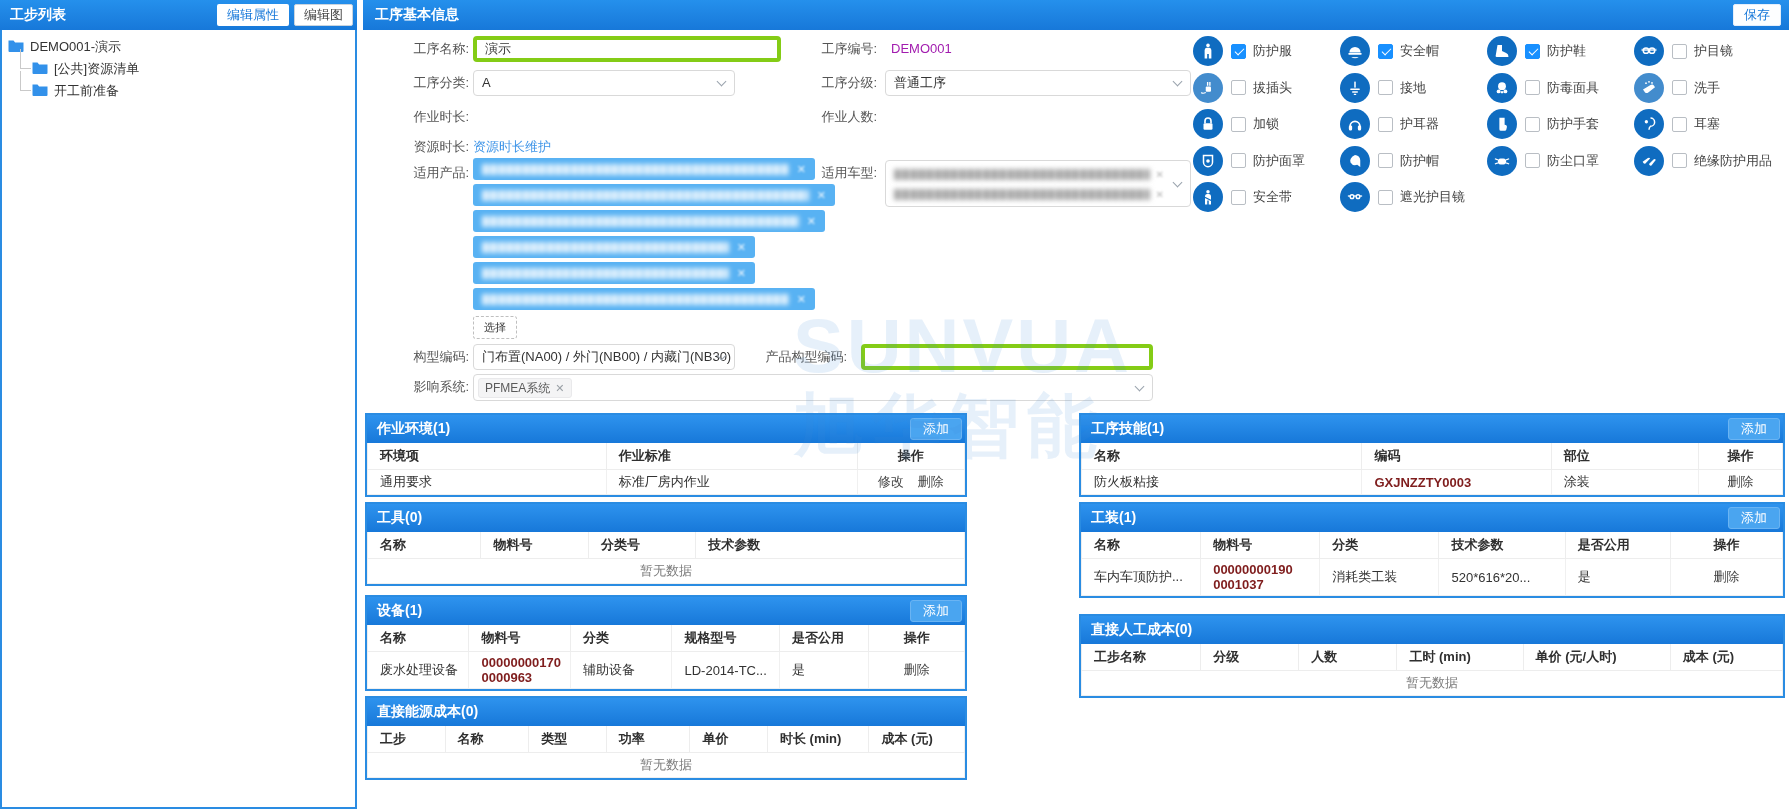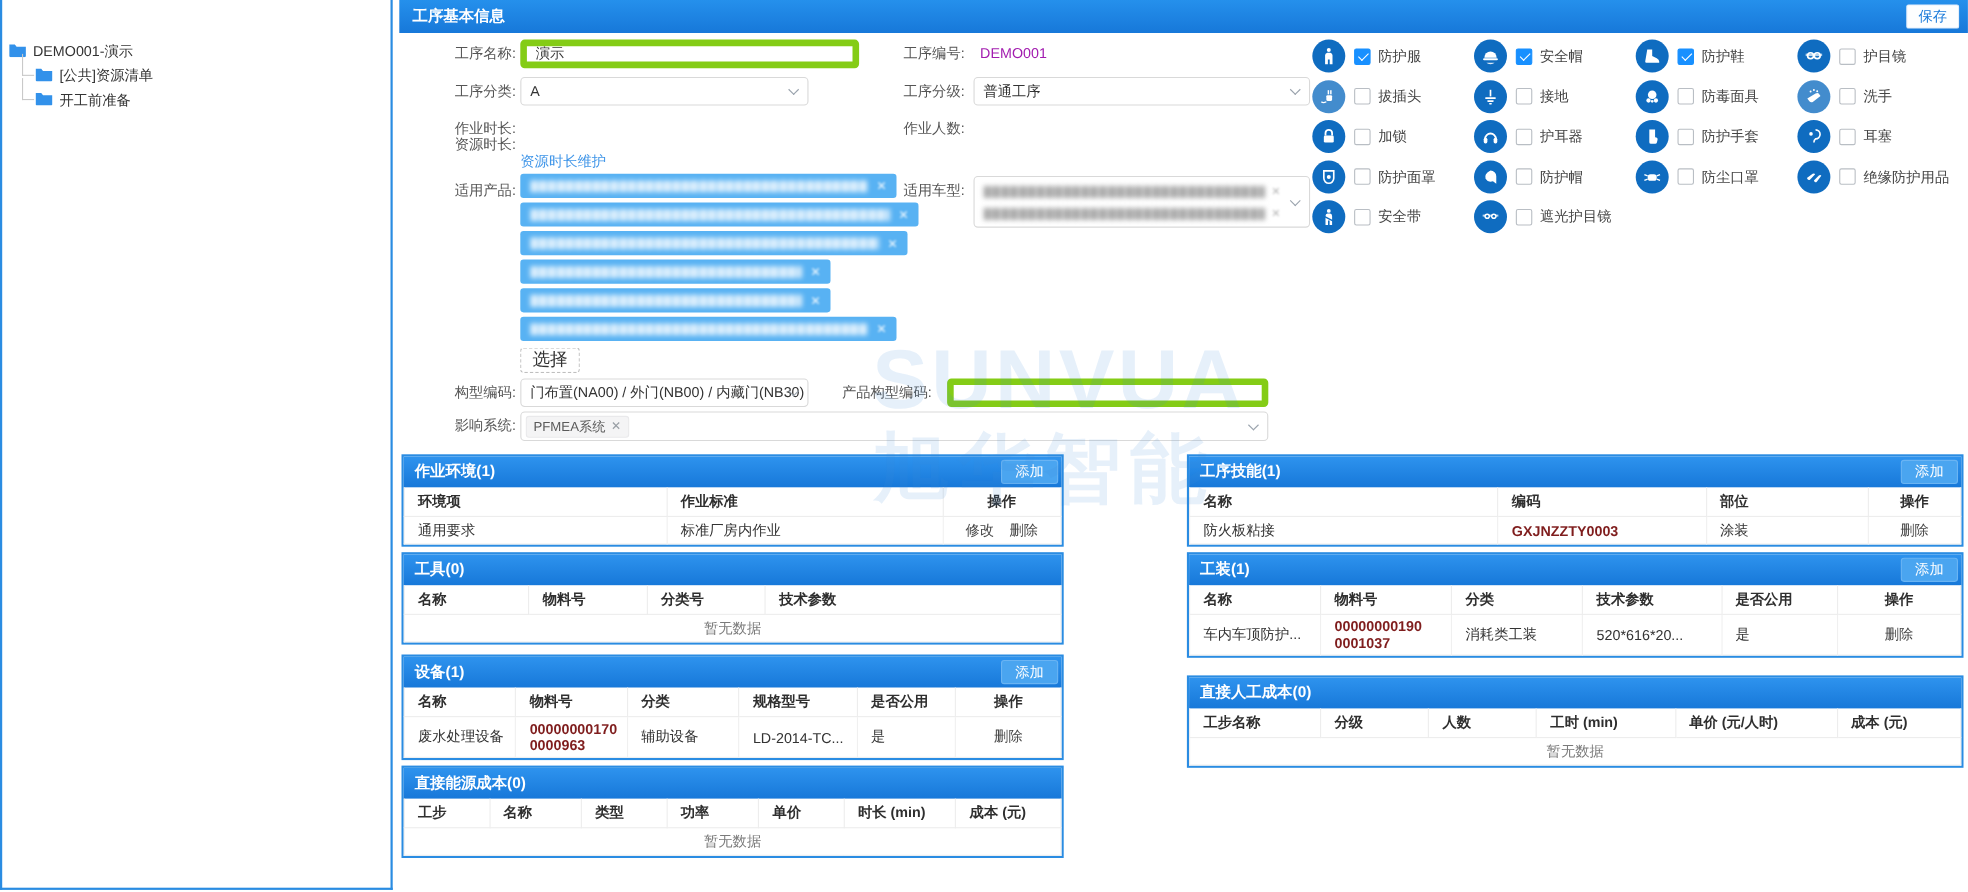--- a/index.html
+++ b/index.html
@@ -28,35 +28,35 @@
   .main-bar { position:absolute; left:0; top:0; width:1426px; height:30px;
     background:linear-gradient(#2590ec,#1778d9); display:flex; align-items:center; padding:0 8px 0 12px; }
   .main-title { color:#fff; font-size:14px; font-weight:bold; flex:1; }
   .save-btn { height:22px; line-height:20px; padding:0 10px; background:#fdfeff; color:#1778d9;
     border:1px solid #e3eefb; border-radius:2px; font-size:13px; cursor:pointer; }
 
   
   .f-label { position:absolute; width:88px; text-align:right; color:#555; line-height:26px; }
   .f-label2 { position:absolute; width:92px; text-align:right; color:#555; line-height:26px; }
   .f-text { position:absolute; line-height:26px; color:#a21caf; }
-  .inp { position:absolute; height:26px; border:6px solid #84cc16; border-radius:4px;
+  .inp { position:absolute; height:26px; border:4px solid #84cc16; border-radius:4px;
     padding:0 8px; font-size:13px; color:#333; background:#fff; font-family:inherit; }
   .sel { position:absolute; height:26px; border:1px solid #d9d9d9; border-radius:4px;
     background:#fff; padding:0 24px 0 8px; line-height:24px; color:#333; cursor:pointer; white-space:nowrap; overflow:hidden; }
   .chev { position:absolute; right:9px; top:50%; width:7px; height:7px; margin-top:-5px;
     border-right:1.6px solid #9aa3ad; border-bottom:1.6px solid #9aa3ad; transform:rotate(45deg); }
   .link { color:#3f95e8; cursor:pointer; text-decoration:none; }
   .p-tags { position:absolute; left:110px; top:158px; }
   .p-tag { height:22px; border-radius:3px; background:#58b2f3; display:flex; align-items:center;
     padding:0 9px; margin-bottom:4px; cursor:pointer; }
   .smudge { color:rgba(255,255,255,.82); font-size:10px; letter-spacing:1px; filter:blur(2.6px);
     overflow:hidden; white-space:nowrap; flex:1; }
   .px { color:rgba(255,255,255,.9); font-size:11px; margin-left:8px; filter:blur(1px); }
   .choose-btn { position:absolute; left:110px; top:316px; height:23px; padding:0 10px;
-    border:1px dashed #bfbfbf; border-radius:3px; background:#fff; color:#333; font-size:16px; cursor:pointer; }
+    border:1px dashed #bfbfbf; border-radius:3px; background:#fff; color:#333; font-size:11px; cursor:pointer; }
   .veh-box { position:absolute; left:522px; top:160px; width:306px; height:47px;
     border:1px solid #d9d9d9; border-radius:4px; background:#fff; padding:3px 26px 3px 8px; cursor:pointer; }
   .v-line { height:20px; display:flex; align-items:center; }
   .v-smudge { color:#a8a8a8; font-size:10px; letter-spacing:1px; filter:blur(2.4px); white-space:nowrap; overflow:hidden; }
   .v-x { color:#b5b5b5; font-size:10px; margin-left:6px; filter:blur(.8px); }
   .imp-box { position:absolute; left:110px; top:374px; width:680px; height:27px;
     border:1px solid #d9d9d9; border-radius:4px; background:#fff; display:flex; align-items:center; padding:0 24px 0 4px; cursor:pointer; }
   .imp-tag { background:#f4f4f5; border:1px solid #e9e9eb; border-radius:3px; color:#5a5a5a;
     height:20px; line-height:18px; padding:0 6px; font-size:12px; display:inline-flex; align-items:center; gap:5px; }
   .imp-x { color:#9aa0a6; font-size:11px; cursor:pointer; }
@@ -99,20 +99,25 @@
     color:rgba(64,136,214,.13); font-weight:bold; line-height:80px; white-space:nowrap; }
   .wm .l1 { font-size:76px; letter-spacing:3px; }
   .wm .l2 { font-size:70px; letter-spacing:8px; }
 </style>
 </head>
 <body>
 
 <div class="stage">
 
   <div class="sidebar">
+    <div class="sidebar-bar">
+      <span class="sidebar-title">工步列表</span>
+      <button class="sb-btn attr">编辑属性</button>
+      <button class="sb-btn diag">编辑图</button>
+    </div>
     <div class="tree">
       <div class="t-row">
         <span><svg width="16" height="13" viewBox="0 0 16 13">
               <path d="M0.5 1.5 h5 l1.6 2 h8.4 v8.5 a1 1 0 0 1 -1 1 h-13 a1 1 0 0 1 -1 -1 z" fill="#3291ea"></path>
             </svg></span>
         <span>DEMO001-演示</span>
       </div>
       <div class="t-row t-child">
         <span><svg width="16" height="13" viewBox="0 0 16 13">
               <path d="M0.5 1.5 h5 l1.6 2 h8.4 v8.5 a1 1 0 0 1 -1 1 h-13 a1 1 0 0 1 -1 -1 z" fill="#3291ea"></path>
@@ -144,21 +149,21 @@
       <span>A</span><span class="chev"></span>
     </div>
     <span class="f-label" style="left:426px; top:70px;">工序分级:</span>
     <div class="sel" style="left:522px; top:70px; width:306px;">
       <span>普通工序</span><span class="chev"></span>
     </div>
 
     <span class="f-label" style="left:18px; top:104px;">作业时长:</span>
     <span class="f-label" style="left:426px; top:104px;">作业人数:</span>
 
-    <span class="f-label" style="left:18px; top:118px;">资源时长:</span>
+    <span class="f-label" style="left:18px; top:134px;">资源时长:</span>
     <a class="link f-text" style="left:110px; top:134px;">资源时长维护</a>
 
     <span class="f-label" style="left:18px; top:160px;">适用产品:</span>
     <div class="p-tags" id="product-tags">
         <div class="p-tag" style="width: 342px;">
           <span class="smudge">███████████████████████████████████████████</span>
           <span class="px">✕</span>
         </div>
         <div class="p-tag" style="width: 362px;">
           <span class="smudge">██████████████████████████████████████████████</span>

